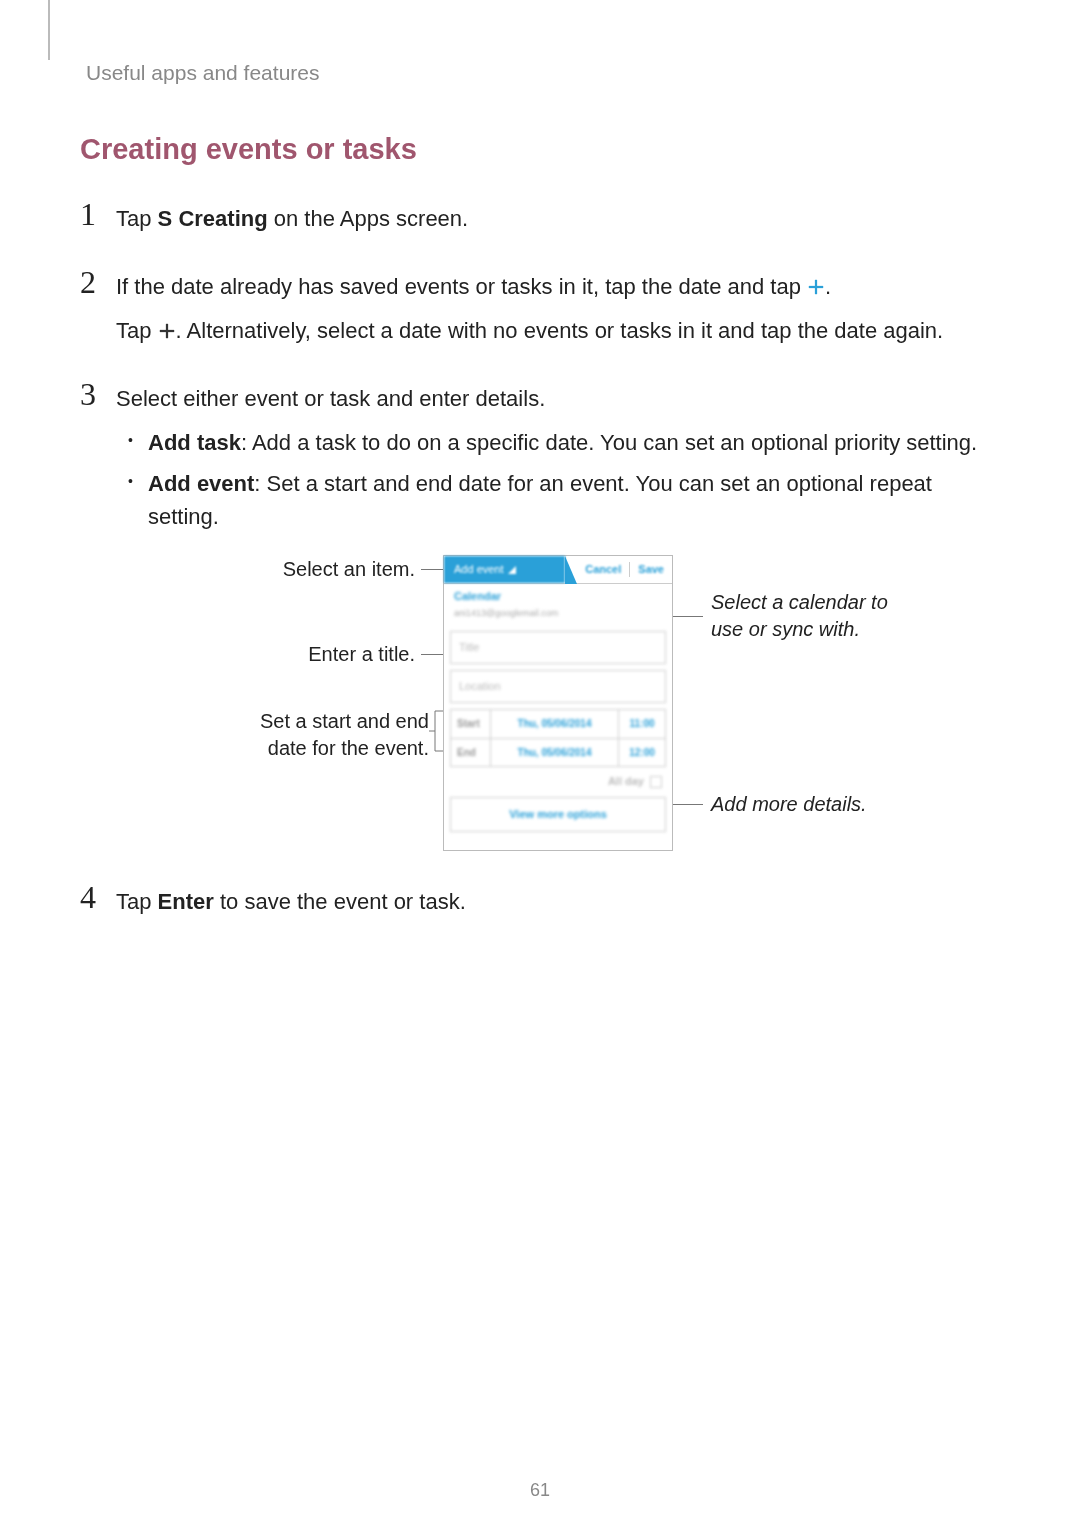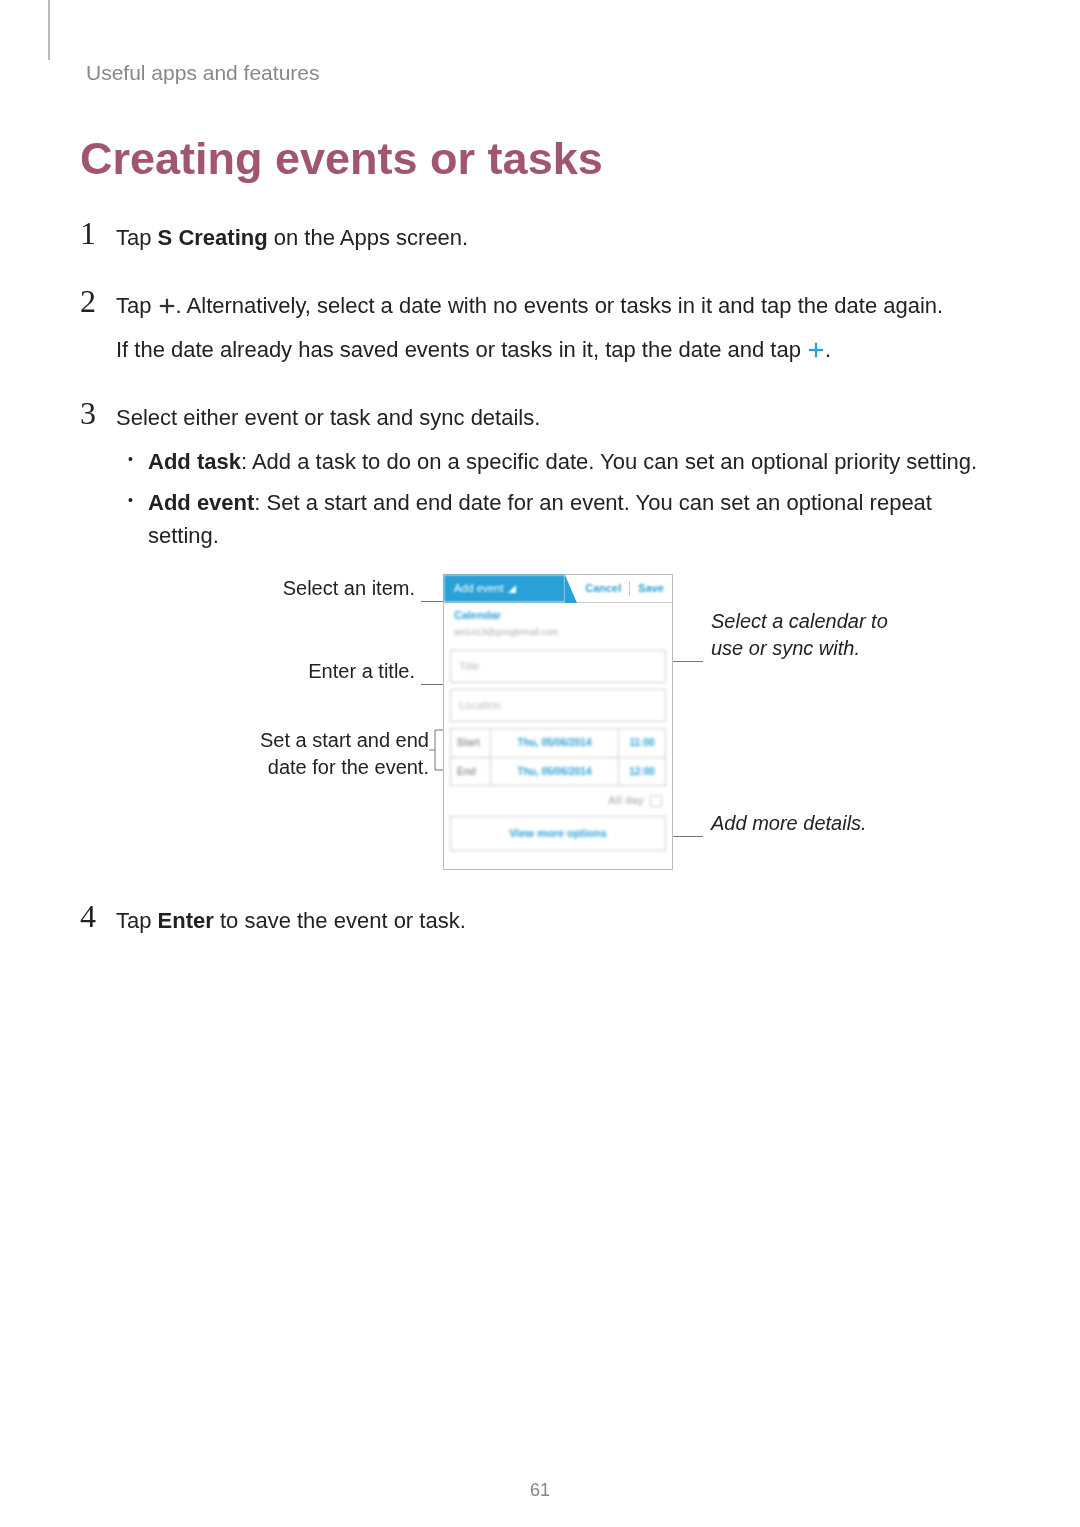--- a/index.html
+++ b/index.html
@@ -22,21 +22,21 @@
   .page {
     padding: 61px 80px 0 80px;
   }
   .breadcrumb {
     font-size: 21px;
     color: #888;
     margin-bottom: 48px;
     margin-left: 6px;
   }
   h1 {
-    font-size: 45px;
+    font-size: 29px;
     font-weight: bold;
     color: #a0566e;
     margin-bottom: 30px;
   }
   .step {
     display: flex;
     align-items: flex-start;
     margin-bottom: 18px;
   }
   .step-num {
@@ -96,21 +96,21 @@
   }
   .callouts-left, .callouts-right {
     width: 240px;
     font-size: 20px;
     line-height: 1.35;
   }
   .callouts-left { text-align: right; }
   .callouts-right { text-align: left; font-style: italic; }
   .callout-row {
     display: flex;
-    align-items: flex-end;
+    align-items: center;
   }
   .callouts-left .callout-row { justify-content: flex-end; }
   .callouts-right .callout-row { justify-content: flex-start; }
   .callout-line {
     border-top: 1px solid #777;
     flex-shrink: 0;
   }
   .phone {
     width: 230px;
     border: 1px solid #bbb;
@@ -210,38 +210,38 @@
       <p>
         <span>Tap </span><span class="bold">S Creating</span><span> on the Apps screen.</span>
       </p>
     </div>
   </div>
 
   <div class="step">
     <div class="step-num">2</div>
     <div class="step-body">
       <p>
+        <span>If the date already has saved events or tasks in it, tap the date and tap </span><svg class="plus-icon blue" viewBox="0 0 20 20">
+            <line x1="10" y1="2" x2="10" y2="18" stroke-width="2.5"></line>
+            <line x1="2" y1="10" x2="18" y2="10" stroke-width="2.5"></line>
+          </svg><span>.</span>
+      </p>
+      <p>
         <span>Tap </span><svg class="plus-icon black" viewBox="0 0 20 20">
             <line x1="10" y1="2" x2="10" y2="18" stroke-width="2.5"></line>
             <line x1="2" y1="10" x2="18" y2="10" stroke-width="2.5"></line>
           </svg><span>. Alternatively, select a date with no events or tasks in it and tap the date again.</span>
       </p>
-      <p>
-        <span>If the date already has saved events or tasks in it, tap the date and tap </span><svg class="plus-icon blue" viewBox="0 0 20 20">
-            <line x1="10" y1="2" x2="10" y2="18" stroke-width="2.5"></line>
-            <line x1="2" y1="10" x2="18" y2="10" stroke-width="2.5"></line>
-          </svg><span>.</span>
-      </p>
     </div>
   </div>
 
   <div class="step">
     <div class="step-num">3</div>
     <div class="step-body">
-      <p>Select either event or task and sync details.</p>
+      <p>Select either event or task and enter details.</p>
       <ul class="bullets">
         <li>
           <span class="bold">Add task</span><span>: Add a task to do on a specific date. You can set an optional priority setting.</span>
         </li>
         <li>
           <span class="bold">Add event</span><span>: Set a start and end date for an event. You can set an optional repeat setting.</span>
         </li>
       </ul>
 
       <div class="figure-wrap">

